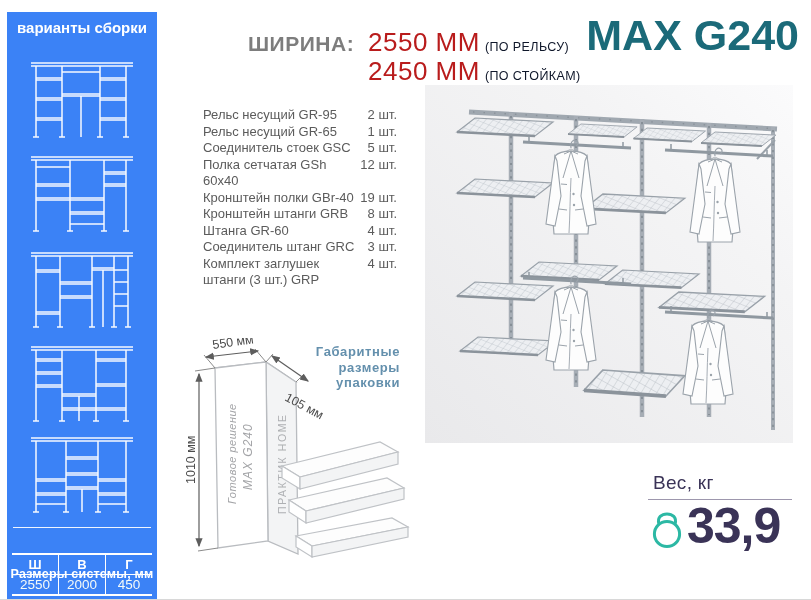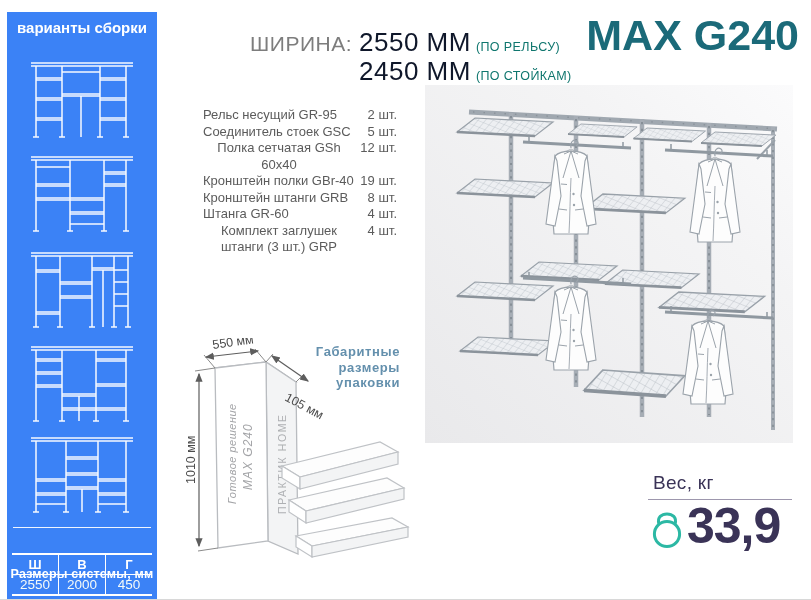--- a/index.html
+++ b/index.html
@@ -20,30 +20,30 @@
              border-top:2px solid #fff;border-bottom:2px solid #fff;color:#fff;}
   .sys-row{display:flex;}
   .sys-row.hdr{border-bottom:1.6px solid #fff;}
   .sys-cell{flex:1;text-align:center;padding:1.5px 0 2.5px;font-size:13px;}
   .sys-row.hdr .sys-cell{font-weight:bold;}
   .sys-cell + .sys-cell{border-left:1.6px solid #fff;}
   .sys-row.val .sys-cell{font-size:13.5px;color:#f4faf8;}
   
   .spec{position:absolute;left:248px;top:29px;}
   .spec-row{display:flex;align-items:baseline;line-height:1.0;margin-bottom:3px;}
-  .spec-label{width:104px;text-align:right;font-size:21px;color:#7d7d7d;letter-spacing:.5px;margin-right:7px;}
-  .spec-val{font-size:26px;color:#0f172a;font-weight:500;letter-spacing:.5px;}
-  .spec-note{font-size:12.5px;color:#0f766e;margin-left:5px;letter-spacing:.4px;}
+  .spec-label{width:104px;text-align:right;font-size:21px;color:#7d7d7d;letter-spacing:.5px;margin-right:16px;font-weight:bold;}
+  .spec-val{font-size:26px;color:#b91c1c;font-weight:500;letter-spacing:.5px;}
+  .spec-note{font-size:12.5px;color:#0f172a;margin-left:5px;letter-spacing:.4px;}
   .brand{position:absolute;left:563px;top:14px;width:236px;text-align:right;
          font-size:43px;font-weight:700;color:#1b6a79;letter-spacing:0;line-height:1;}
   
   .parts{position:absolute;left:203px;top:107px;width:194px;}
   .part-row{display:flex;justify-content:space-between;align-items:flex-start;
             font-size:13px;line-height:16.5px;color:#5b5b5b;}
-  .part-name{max-width:152px;text-align:center;}
+  .part-name{max-width:152px;}
   .part-qty{white-space:nowrap;}
   
   .package-sketch{position:absolute;left:182px;top:338px;}
   .package-label{position:absolute;left:298px;top:344px;width:102px;text-align:right;
                  font-size:13px;font-weight:bold;color:#6490ad;letter-spacing:.6px;line-height:1.2;}
   
   .illustration{position:absolute;left:423px;top:82px;}
   
   .weight-label{position:absolute;left:653px;top:472px;font-size:19px;color:#3a3357;font-weight:500;letter-spacing:.3px;}
   .weight-line{position:absolute;left:648px;top:499px;width:144px;height:0;border-top:1.5px solid #9d97ad;}
@@ -157,38 +157,46 @@
   </div>
 
   <div class="brand">MAX G240</div>
 
   <div class="parts">
     <div class="part-row">
         <span class="part-name">Рельс несущий GR-95</span>
         <span class="part-qty">2 шт.</span>
       </div>
     <div class="part-row">
+        <span class="part-name">Рельс несущий GR-65</span>
+        <span class="part-qty">1 шт.</span>
+      </div>
+    <div class="part-row">
         <span class="part-name">Соединитель стоек GSC</span>
         <span class="part-qty">5 шт.</span>
       </div>
     <div class="part-row">
         <span class="part-name">Полка сетчатая GSh 60x40</span>
         <span class="part-qty">12 шт.</span>
       </div>
     <div class="part-row">
         <span class="part-name">Кронштейн полки GBr-40</span>
         <span class="part-qty">19 шт.</span>
       </div>
     <div class="part-row">
         <span class="part-name">Кронштейн штанги GRB</span>
         <span class="part-qty">8 шт.</span>
       </div>
     <div class="part-row">
         <span class="part-name">Штанга GR-60</span>
         <span class="part-qty">4 шт.</span>
+      </div>
+    <div class="part-row">
+        <span class="part-name">Соединитель штанг GRC</span>
+        <span class="part-qty">3 шт.</span>
       </div>
     <div class="part-row">
         <span class="part-name">Комплект заглушек штанги (3 шт.) GRP</span>
         <span class="part-qty">4 шт.</span>
       </div>
   </div>
 
   <div class="package-sketch">
     <svg width="230" height="240" viewBox="0 0 230 240">
       <defs>

